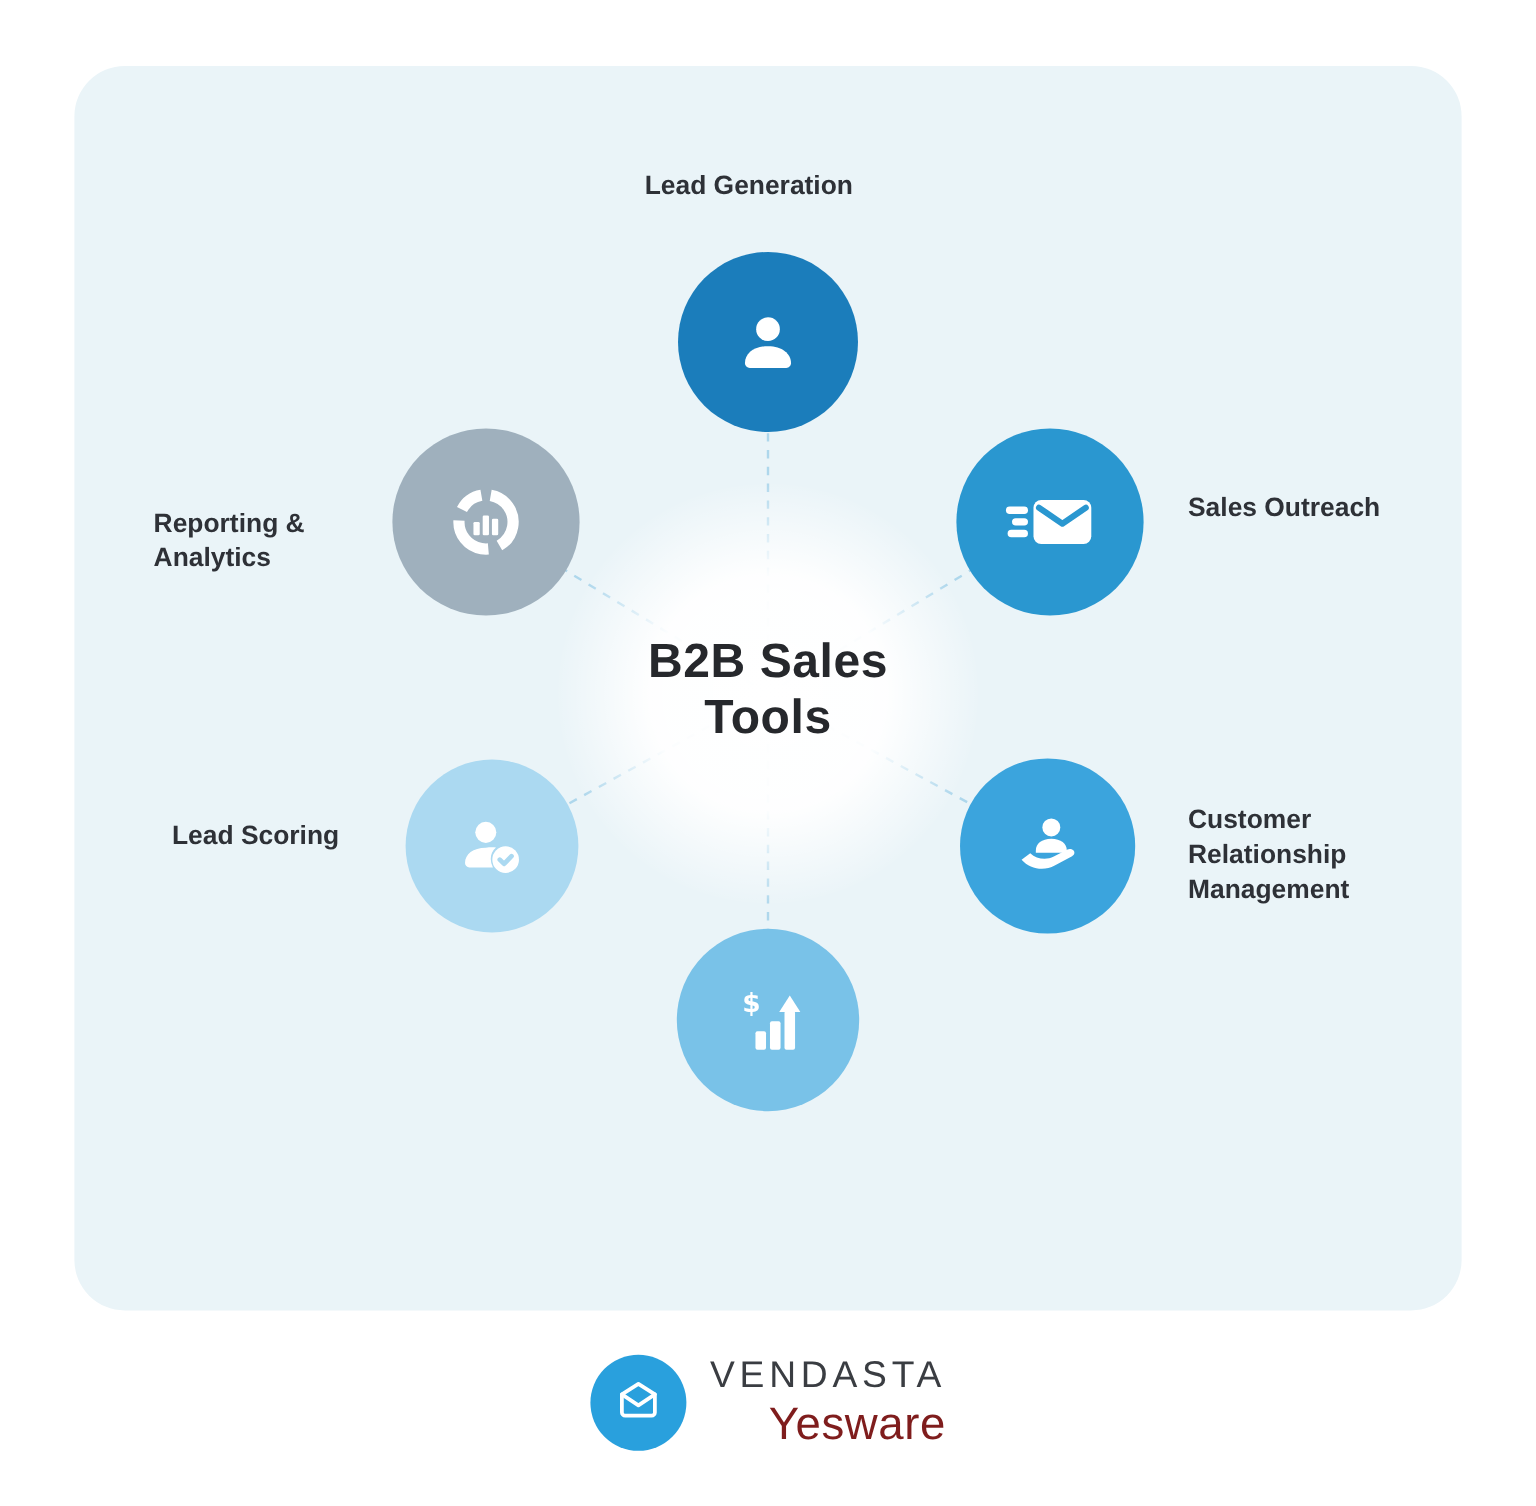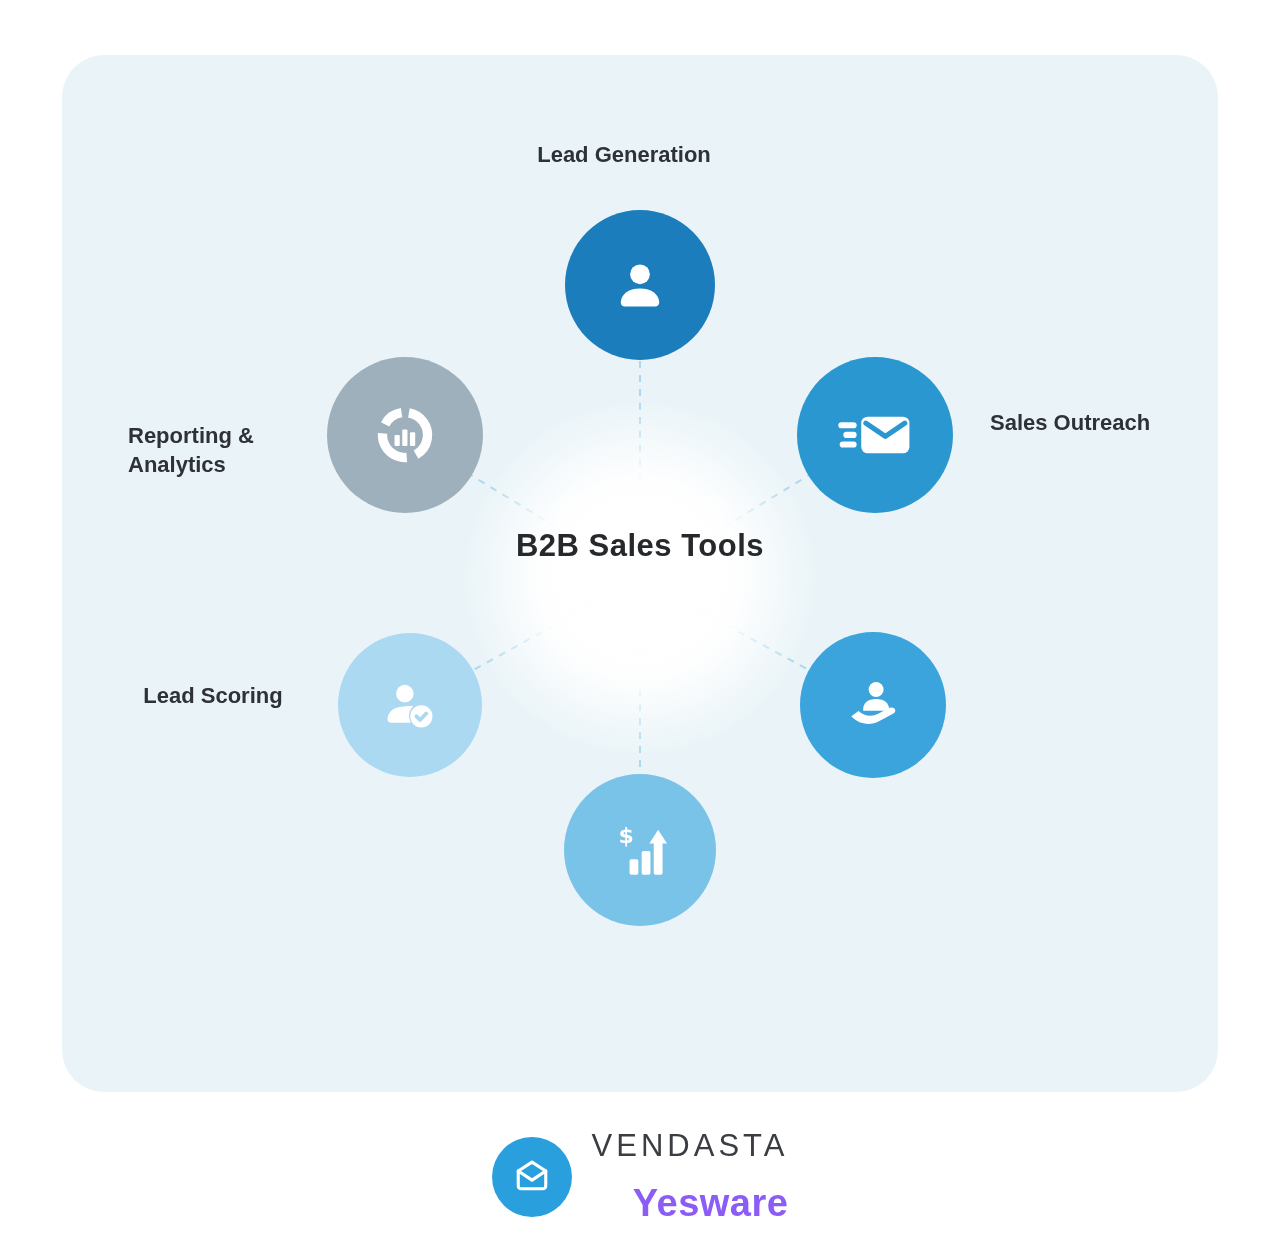--- a/index.html
+++ b/index.html
@@ -40,21 +40,21 @@
     width: 350px; height: 350px;
     border-radius: 50%;
     background: radial-gradient(circle, rgba(255,255,255,1) 0%, rgba(255,255,255,0.95) 40%, rgba(255,255,255,0) 72%);
   }
 
   .center-title {
     position: absolute;
     left: 505px; top: 528px;
     width: 270px;
     text-align: center;
-    font-size: 31px;
+    font-size: 40px;
     font-weight: bold;
     line-height: 1.18;
     color: #26282c;
     letter-spacing: 0.5px;
   }
 
   .node-circle {
     position: absolute;
     border-radius: 50%;
     display: flex;
@@ -103,23 +103,23 @@
   }
   .brand-text { display: flex; flex-direction: column; align-items: flex-end; }
   .brand-name {
     font-size: 31px;
     font-weight: 500;
     letter-spacing: 4px;
     color: #3a3d42;
   }
   .product-name {
     font-size: 38px;
-    font-weight: bold;
-    color: #8b5cf6;
-    margin-top: 18px;
+    font-weight: normal;
+    color: #7f1d1d;
+    margin-top: 2px;
     letter-spacing: 0.5px;
   }
 </style>
 </head>
 <body>
 
 <div class="page">
 
   <div class="card"></div>
 
@@ -163,20 +163,21 @@
 
   <div class="node-circle c-crm" style="background-color: rgb(59, 164, 221); color: rgb(59, 164, 221);">
     <span>
       <svg width="62" height="62" viewBox="0 0 24 24" fill="#ffffff">
         <circle cx="13.2" cy="6" r="2.9"></circle>
         <path d="M13.2 9.7c-3.1 0-5 1.6-5 3.8v.7h10v-.7c0-2.2-1.9-3.8-5-3.8z"></path>
         <path d="M3.6 16.4c2.7 3 7.1 3.8 10.7 1.9l5.6-3c.8-.4 1-1.3.4-1.9-.5-.5-1.3-.6-1.9-.3l-4.4 2.3c-2.5 1.3-5.6.8-7.6-1.1z"></path>
       </svg>
     </span>
   </div>
+  <div class="node-label l-crm">Customer Relationship Management</div>
 
   <div class="node-circle c-forecast" style="background-color: rgb(121, 194, 232); color: rgb(121, 194, 232);">
     <span>
       <svg width="66" height="66" viewBox="0 0 24 24" fill="#ffffff">
         <text x="4.2" y="9.6" font-family="DejaVu Sans, sans-serif" font-size="8" font-weight="bold" fill="#ffffff">$</text>
         <rect x="8.2" y="15.4" width="3.2" height="5.6" rx="0.6"></rect>
         <rect x="12.6" y="12.4" width="3.2" height="8.6" rx="0.6"></rect>
         <rect x="17" y="9.2" width="3.2" height="11.8" rx="0.6"></rect>
         <polygon points="15.4,9.6 21.8,9.6 18.6,4.6"></polygon>
       </svg>

